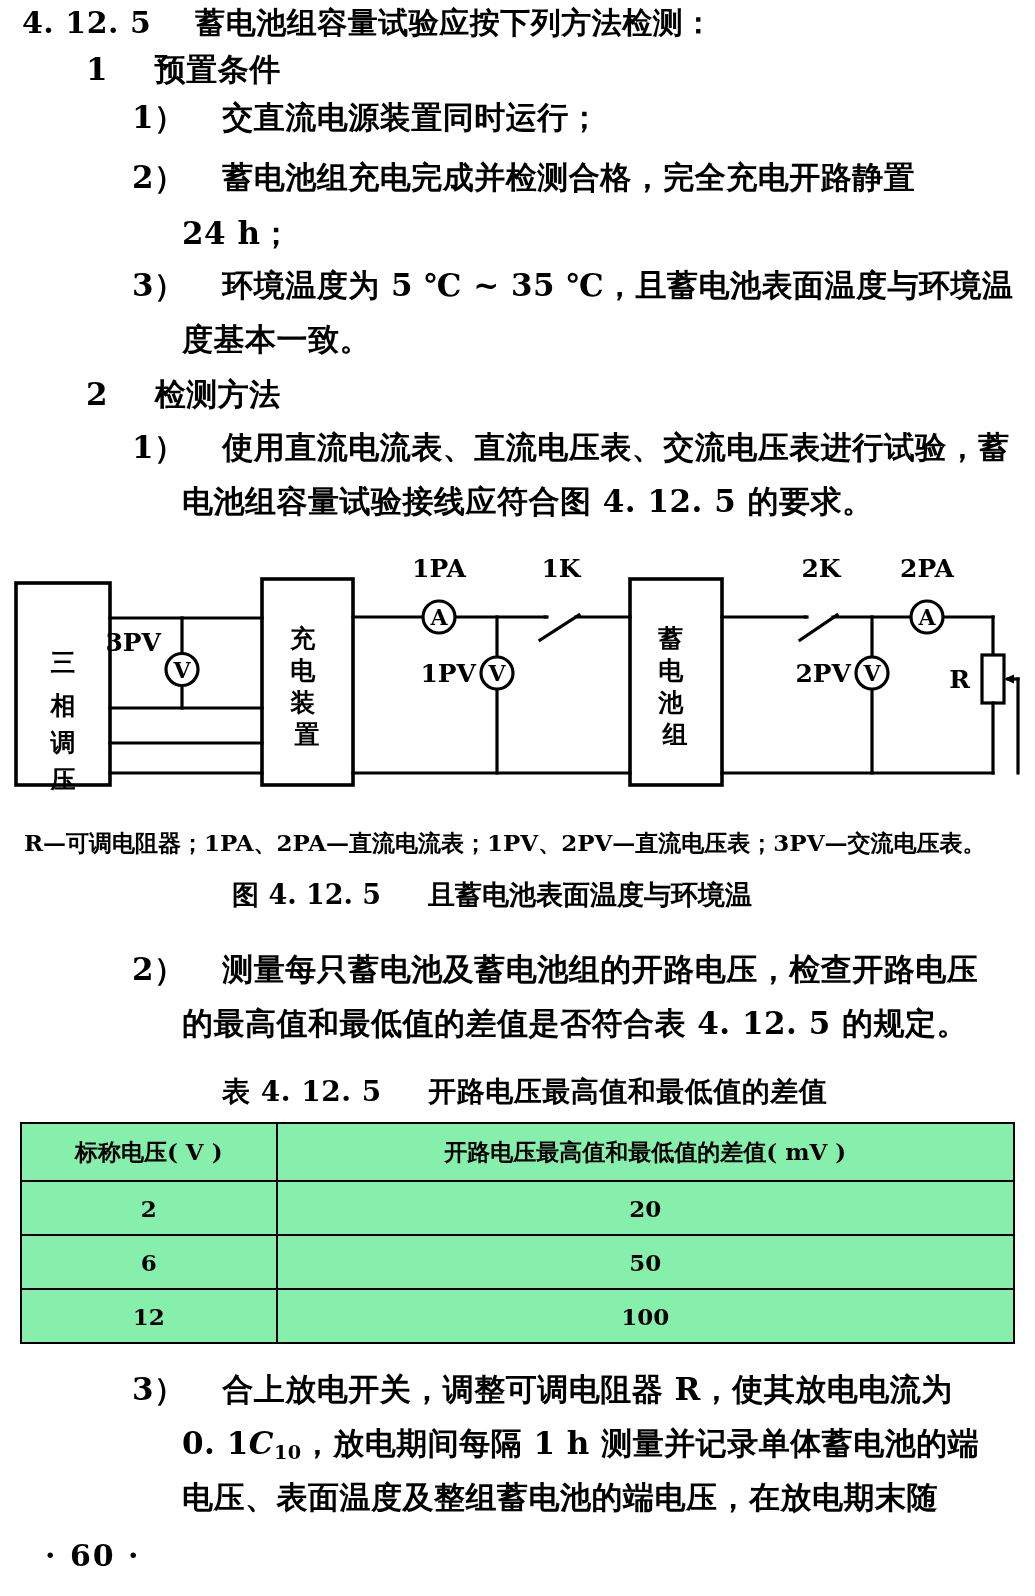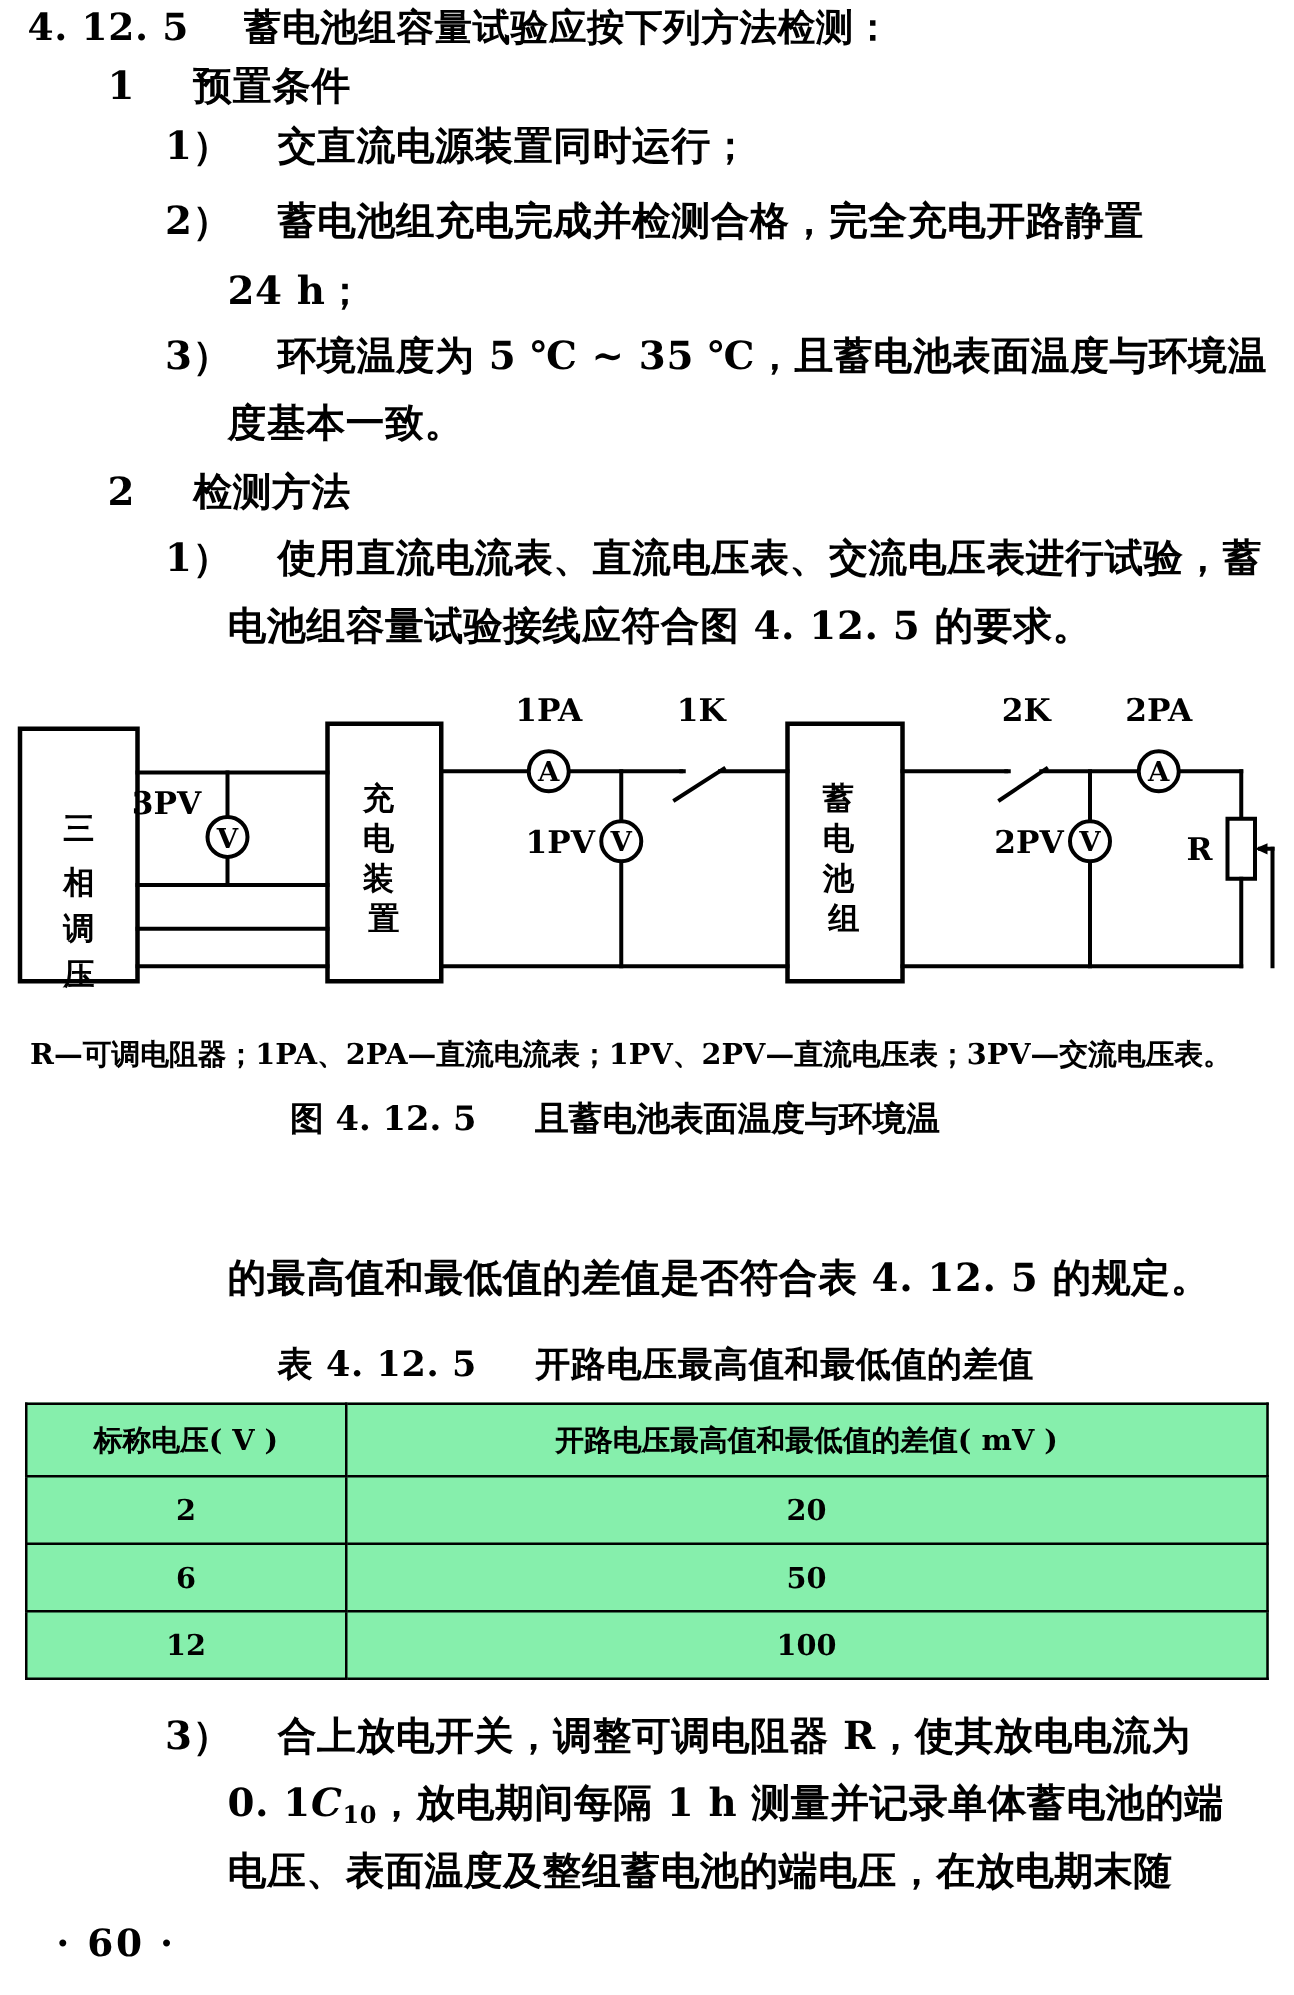--- a/index.html
+++ b/index.html
@@ -275,20 +275,25 @@
   </svg>
 
   <div class="fig-note" style="left:24px; top:828px;">R—可调电阻器；1PA、2PA—直流电流表；1PV、2PV—直流电压表；3PV—交流电压表。</div>
 
   <div class="fig-title" style="left:232px; top:877px;">
     <span>图 4. 12. 5</span>
     <span style="display:inline-block; width:28px;"></span>
     <span>且蓄电池表面温度与环境温</span>
   </div>
 
+  <div class="line t-lvl2" style="left:132px; top:952px;">
+    <span class="num-lead">2）</span>
+    <span style="display:inline-block; width:14px;"></span>
+    <span>测量每只蓄电池及蓄电池组的开路电压，检查开路电压</span>
+  </div>
   <div class="line t-lvl2" style="left:182px; top:1006px;">
     <span>的最高值和最低值的差值是否符合表 4. 12. 5 的规定。</span>
   </div>
 
   <div class="tbl-title" style="left:222px; top:1073px;">
     <span>表 4. 12. 5</span>
     <span style="display:inline-block; width:26px;"></span>
     <span>开路电压最高值和最低值的差值</span>
   </div>
 

